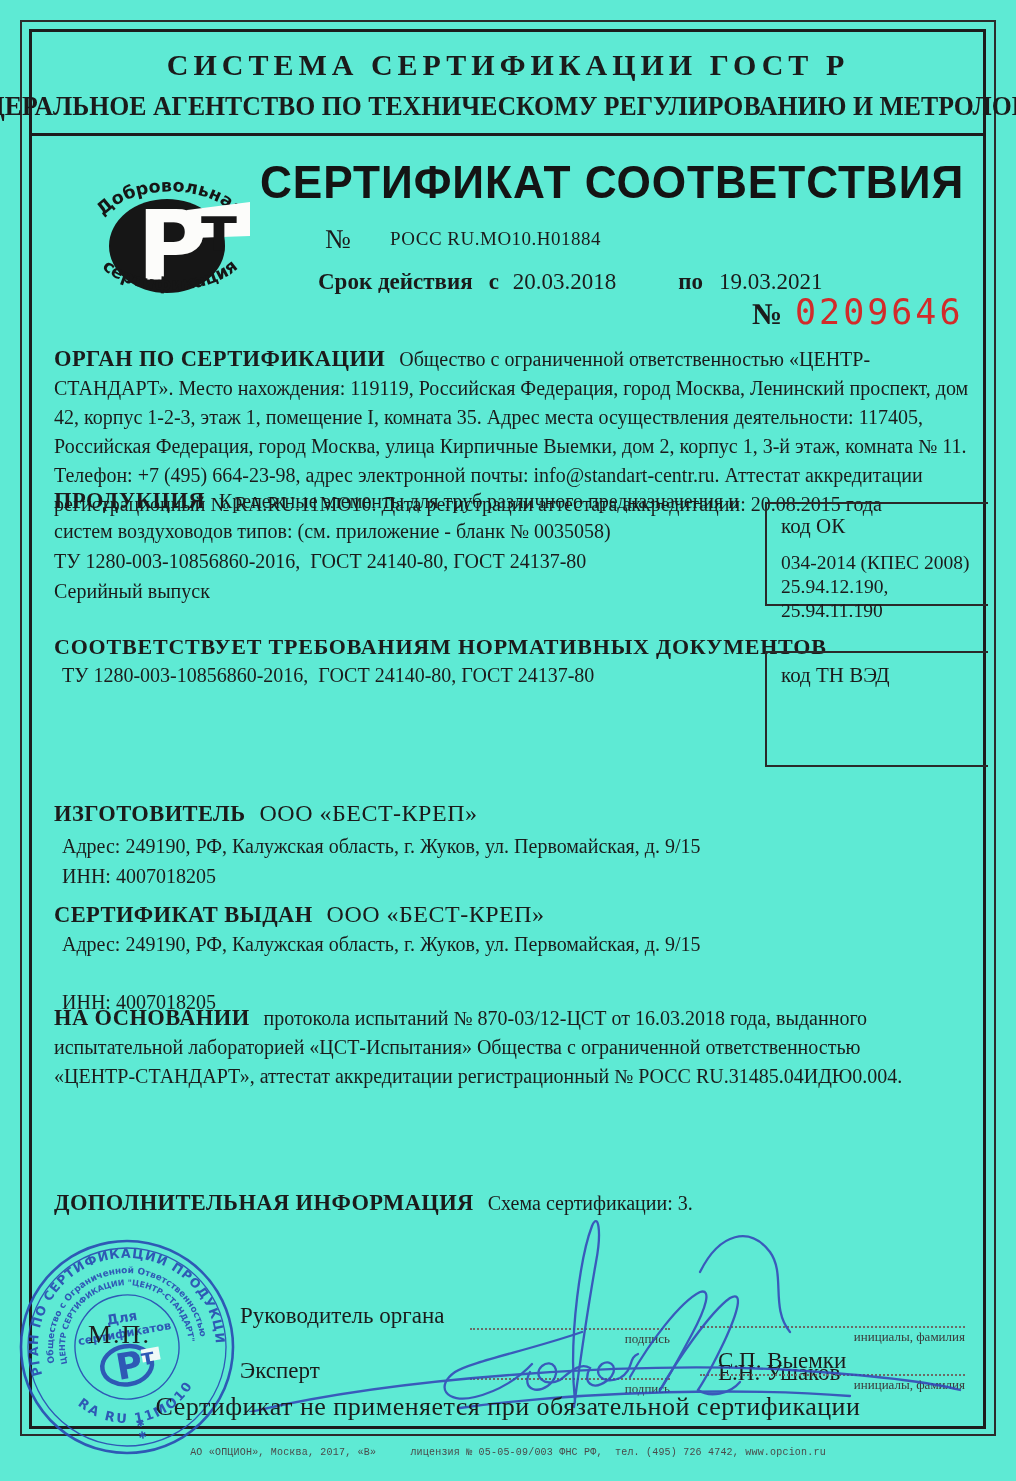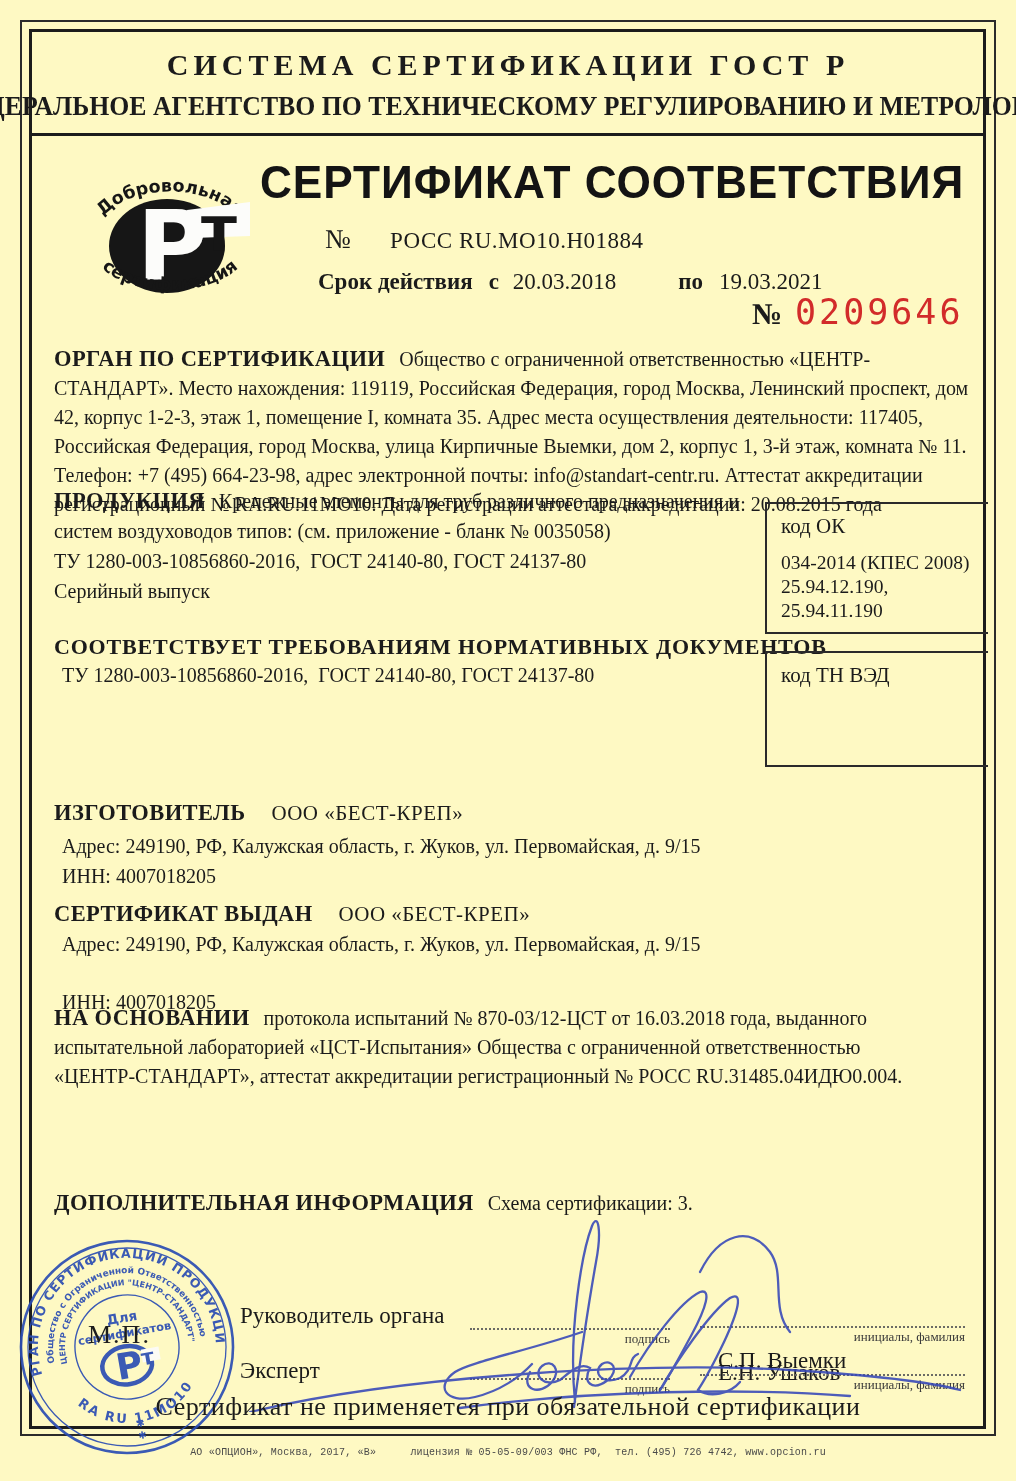--- a/index.html
+++ b/index.html
@@ -1,59 +1,59 @@
 <!DOCTYPE html>
 <html lang="ru"><head>
 <meta charset="utf-8">
 <style>
   html,body{margin:0;padding:0;background:#e8e8e6;}
-  .page{position:relative;width:1016px;height:1481px;background:#fef9c3;
+  .page{position:relative;width:1016px;height:1481px;background:#5eead4;
         font-family:"Liberation Serif",serif;color:#1b1b1b;overflow:hidden;margin:0 auto;}
   
   .outer-frame{position:absolute;left:20px;top:20px;width:972px;height:1412px;border:2px solid #2b2b2b;}
   .inner-frame{position:absolute;left:29px;top:29px;width:951px;height:1394px;border:3px solid #1c1c1c;}
   .header-divider{position:absolute;left:32px;top:133px;width:951px;border-top:3px solid #1c1c1c;}
   
   .sys-title{position:absolute;top:48px;left:0;width:100%;text-align:center;
              font-weight:bold;font-size:30px;letter-spacing:5px;white-space:nowrap;}
   .agency-title{position:absolute;top:90px;left:50%;transform:translateX(-50%) scaleX(.92);
              font-weight:bold;font-size:28px;white-space:nowrap;}
   
   .rst-logo{position:absolute;left:75px;top:150px;width:190px;height:158px;}
   .cert-title{position:absolute;left:260px;top:154px;font-family:"Liberation Sans",sans-serif;
              font-weight:bold;font-size:47px;letter-spacing:1px;white-space:nowrap;
              transform:scaleX(.94);transform-origin:left center;color:#141414;}
   .regnum-label{position:absolute;left:325px;top:224px;font-size:27px;}
-  .regnum-value{position:absolute;left:390px;top:228px;font-size:23px;letter-spacing:.5px;}
+  .regnum-value{position:absolute;left:390px;top:228px;font-size:19px;letter-spacing:.5px;}
   .validity{position:absolute;left:318px;top:269px;font-size:23px;white-space:nowrap;}
   .validity .b{font-weight:bold;}
   .validity .from-lbl{margin-left:16px;}
   .validity .from-date{margin-left:14px;}
   .validity .to-lbl{margin-left:62px;}
   .validity .to-date{margin-left:16px;}
   .blank-label{position:absolute;left:752px;top:297px;font-size:30px;font-weight:bold;}
   .blank-value{position:absolute;left:795px;top:292px;font-family:"DejaVu Sans Mono",monospace;
              font-size:35px;letter-spacing:3px;color:#d22b2a;}
   
   .par{position:absolute;left:54px;font-size:20px;line-height:29px;}
   .sec-h{font-weight:bold;font-size:22.5px;letter-spacing:.4px;margin-right:14px;white-space:nowrap;}
   .org-par{top:344px;width:924px;}
   .prod-par{top:486px;width:712px;line-height:30px;}
   .std-line{white-space:pre;}
   .conf-h{position:absolute;left:54px;top:634px;font-weight:bold;font-size:22px;letter-spacing:.8px;white-space:nowrap;}
   .conf-std{position:absolute;left:62px;top:664px;font-size:20px;white-space:pre;}
   .code-box{position:absolute;left:765px;width:223px;border:2px solid #2a2a2a;border-right:none;
             padding:10px 0 0 14px;box-sizing:border-box;}
-  .code-ok{top:502px;height:132px;}
+  .code-ok{top:502px;height:104px;}
   .code-tnved{top:651px;height:116px;}
   .code-box .lbl{font-size:21px;}
   .code-box .val{font-size:19.5px;line-height:24px;margin-top:12px;}
   .line-abs{position:absolute;left:62px;font-size:20px;}
   .head-line{position:absolute;left:54px;font-size:20px;white-space:nowrap;}
-  .org-name{font-size:21px;letter-spacing:.5px;margin-left:12px;}
+  .org-name{font-size:24px;letter-spacing:.5px;}
   .basis-par{top:1003px;width:886px;}
   .add-line{position:absolute;left:54px;top:1190px;font-size:20px;white-space:nowrap;}
   
   .stamp-wrap{position:absolute;left:12px;top:1232px;width:230px;height:230px;transform:rotate(-10deg);}
   .mp-mark{position:absolute;left:88px;top:1320px;font-size:26px;letter-spacing:2px;color:#1d1d1d;}
   .sig-role{position:absolute;left:240px;font-weight:normal;font-size:23px;white-space:nowrap;}
   .dotline{position:absolute;border-top:2px dotted #6b6b66;height:0;}
   .dotcap{position:absolute;text-align:right;font-size:13px;color:#3a3a3a;}
   .sig-name{position:absolute;left:718px;font-size:23px;white-space:nowrap;}
   .ink{position:absolute;left:230px;top:1212px;width:760px;height:200px;}

